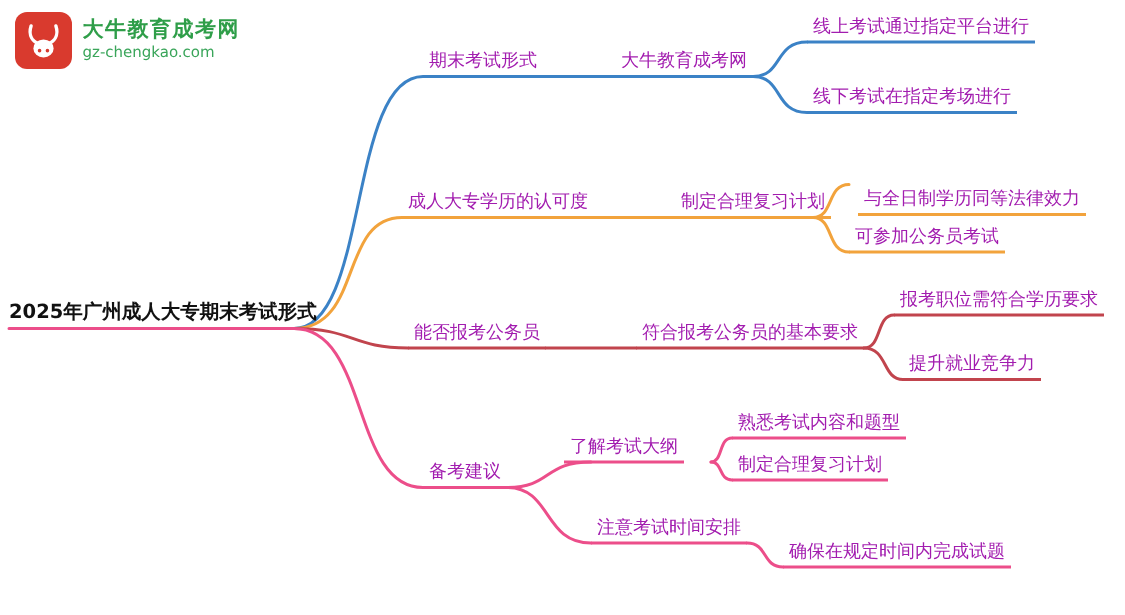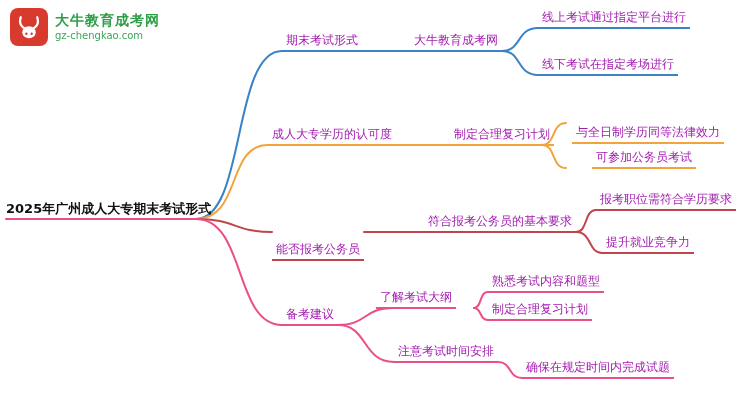--- a/index.html
+++ b/index.html
@@ -76,23 +76,23 @@
   <div class="node root" style="left:6px;top:201px">2025年广州成人大专期末考试形式</div>
 
   <div class="node" style="left: 282px; top: 33px; border-bottom-color: rgb(59, 130, 198);">期末考试形式</div>
   <div class="node" style="left: 410px; top: 33px; border-bottom-color: rgb(59, 130, 198);">大牛教育成考网</div>
   <div class="node" style="left: 538px; top: 10px; border-bottom-color: rgb(59, 130, 198);">线上考试通过指定平台进行</div>
   <div class="node" style="left: 538px; top: 57px; border-bottom-color: rgb(59, 130, 198);">线下考试在指定考场进行</div>
 
   <div class="node" style="left: 268px; top: 127px; border-bottom-color: rgb(242, 163, 60);">成人大专学历的认可度</div>
   <div class="node" style="left: 450px; top: 127px; border-bottom-color: rgb(242, 163, 60);">制定合理复习计划</div>
   <div class="node" style="left: 572px; top: 105px; border-bottom-color: rgb(242, 163, 60); margin-top: 20px;">与全日制学历同等法律效力</div>
-  <div class="node" style="left: 566px; top: 150px; border-bottom-color: rgb(242, 163, 60); margin-left: 26px;">可参加公务员考试</div>
+  <div class="node" style="left: 566px; top: 150px; border-bottom-color: rgb(242, 163, 60);">可参加公务员考试</div>
 
-  <div class="node" style="left: 272px; top: 214px; border-bottom-color: rgb(193, 68, 77); margin-top: 28px;">能否报考公务员</div>
+  <div class="node" style="left: 272px; top: 214px; border-bottom-color: rgb(193, 68, 77);">能否报考公务员</div>
   <div class="node" style="left: 424px; top: 214px; border-bottom-color: rgb(193, 68, 77);">符合报考公务员的基本要求</div>
   <div class="node" style="left: 596px; top: 192px; border-bottom-color: rgb(193, 68, 77);">报考职位需符合学历要求</div>
   <div class="node" style="left: 602px; top: 235px; border-bottom-color: rgb(193, 68, 77);">提升就业竞争力</div>
 
   <div class="node" style="left: 282px; top: 307px; border-bottom-color: rgb(236, 78, 138);">备考建议</div>
   <div class="node" style="left: 376px; top: 290px; border-bottom-color: rgb(236, 78, 138);">了解考试大纲</div>
   <div class="node" style="left: 488px; top: 274px; border-bottom-color: rgb(236, 78, 138);">熟悉考试内容和题型</div>
   <div class="node" style="left: 488px; top: 302px; border-bottom-color: rgb(236, 78, 138);">制定合理复习计划</div>
   <div class="node" style="left: 394px; top: 344px; border-bottom-color: rgb(236, 78, 138);">注意考试时间安排</div>
   <div class="node" style="left: 522px; top: 360px; border-bottom-color: rgb(236, 78, 138);">确保在规定时间内完成试题</div>

